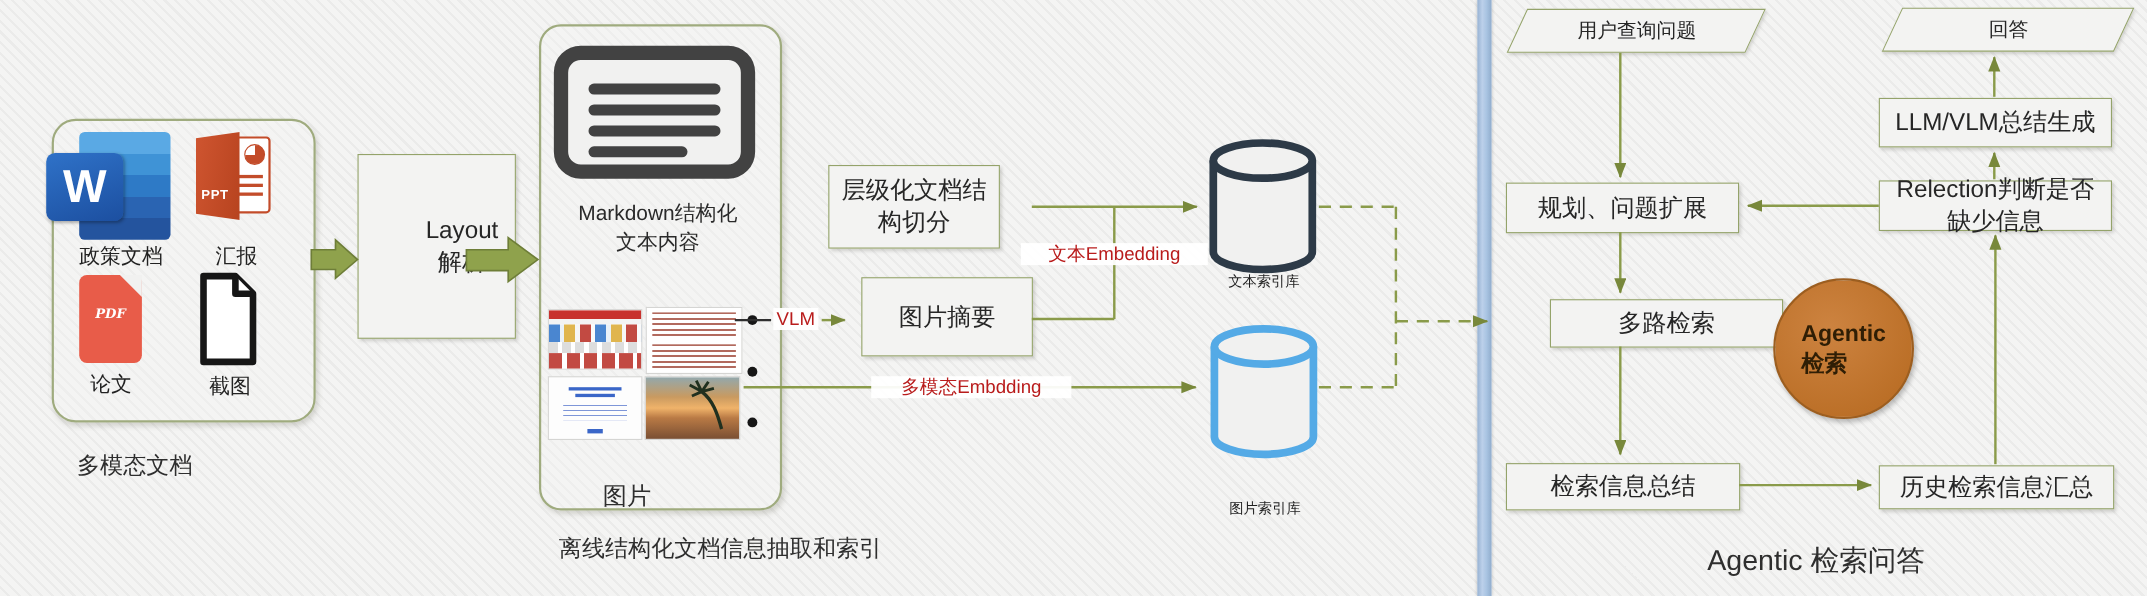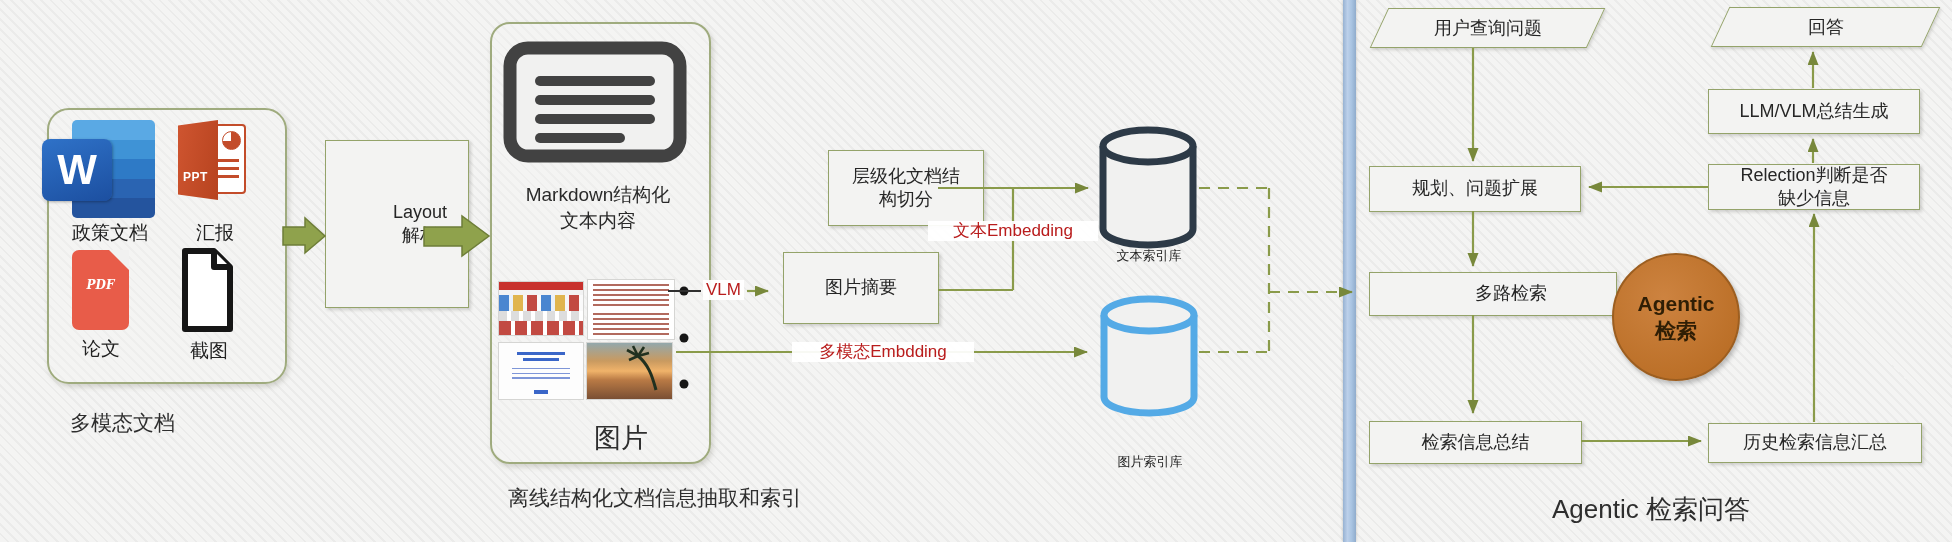--- a/index.html
+++ b/index.html
@@ -3,38 +3,38 @@
 <meta charset="utf-8">
 <style>
   html,body{margin:0;padding:0;background:#e8e8e7;}
   .stage{position:relative;width:1952px;height:542px;overflow:hidden;
     background:repeating-linear-gradient(45deg,#f4f4f3 0 5px,#ebebea 5px 7px);
     font-family:"Liberation Sans","DejaVu Sans",sans-serif;color:#262626;}
   .abs{position:absolute;}
   .panel{position:absolute;border:2px solid #9fab7e;border-radius:22px;
     box-shadow:2px 3px 5px rgba(110,110,95,.25);background:rgba(244,244,243,.35);z-index:2;}
   .box{position:absolute;display:flex;align-items:center;justify-content:center;text-align:center;
-    background:#f3f3f2;border:1.6px solid #94a36a;color:#262626;font-size:18px;line-height:1.3;
+    background:#f3f3f2;border:1.6px solid #94a36a;color:#262626;font-size:22px;line-height:1.3;
     box-shadow:2px 2px 3px rgba(100,100,90,.25);white-space:pre-line;z-index:3;}
   .para{position:absolute;background:#f3f3f2;border:1.6px solid #94a36a;transform:skewX(-25deg);
     box-shadow:2px 2px 3px rgba(100,100,90,.25);display:flex;align-items:center;justify-content:center;z-index:3;}
   .para-t{transform:skewX(25deg);font-size:18px;color:#262626;}
   .lbl{position:absolute;background:rgba(255,255,255,.94);color:#b91c1c;font-size:17px;
     line-height:20px;padding:0 3px;text-align:center;z-index:6;}
   .cap{position:absolute;color:#2e2e2e;font-size:21px;z-index:3;}
   .dblbl{position:absolute;color:#1f1f1f;font-size:13px;text-align:center;z-index:3;}
   .doclbl{position:absolute;color:#222;font-size:19px;text-align:center;z-index:3;}
   .overlay{position:absolute;left:0;top:0;z-index:5;pointer-events:none;}
   .ln{stroke:#8a9b4a;stroke-width:2.2;fill:none;}
   .dash{stroke:#8a9b4a;stroke-width:2.2;fill:none;stroke-dasharray:11 8;}
   .dk{stroke:#2f2f2f;stroke-width:2;fill:none;}
   .blk{fill:#8fa24c;stroke:#6e7e38;stroke-width:1.5;}
   .thumb{position:absolute;border:1px solid #d5d5d3;box-sizing:border-box;z-index:3;overflow:hidden;background:#fff;}
   .circle{position:absolute;border-radius:50%;display:flex;align-items:center;justify-content:center;
-    text-align:center;white-space:pre-line;z-index:3;}
+    white-space:pre-line;z-index:3;}
 </style>
 </head>
 <body>
 
 <div class="stage">
 
   <div class="panel" style="left:47px;top:108px;width:236px;height:272px;"></div>
 
   <div class="abs" style="left:72px;top:120px;width:83px;height:98px;border-radius:5px;z-index:3;
        background:linear-gradient(180deg,#5aa9e4 0%,#5aa9e4 20%,#3f93d6 20%,#3f93d6 40%,#2e7ac6 40%,#2e7ac6 60%,#2a64b2 60%,#2a64b2 80%,#24549e 80%,#24549e 100%);"></div>
@@ -106,23 +106,23 @@
     <div style="width:16%;height:4px;background:#3a66c8;margin:8px auto 0;"></div>
   </div>
 
   <div class="thumb" style="left:586px;top:342px;width:87px;height:58px;background:linear-gradient(180deg,#93a8ac 0%,#c99a60 32%,#f0b36a 50%,#b97a45 66%,#7a4f33 100%);">
     <svg width="44" height="46" viewBox="0 0 44 46" style="position:absolute;right:4px;top:2px;">
       <path d="M32 45 C28 30 24 19 14 11" stroke="#20301f" stroke-width="3" fill="none"></path>
       <path d="M14 11 L3 5 M14 11 L9 1 M14 11 L20 2 M14 11 L25 8 M14 11 L5 15" stroke="#20301f" stroke-width="2.6" fill="none"></path>
     </svg>
   </div>
 
-  <div class="cap" style="left:548px;top:420px;width:100px;text-align:right;font-size:27px;">图片</div>
-
-  <div class="box" style="left:828px;top:150px;width:154px;height:74px;font-family:Liberation Serif, serif;">层级化文档结
+  <div class="cap" style="left:548px;top:436px;width:100px;text-align:left;font-size:22px;">图片</div>
+
+  <div class="box" style="left:753px;top:150px;width:154px;height:74px;font-family:Liberation Serif, serif;">层级化文档结
 构切分</div>
   <div class="box" style="left:783px;top:252px;width:154px;height:70px;">图片摘要</div>
 
   <div class="lbl" style="left:703px;top:280px;">VLM</div>
   <div class="lbl" style="left:928px;top:221px;width:164px;">文本Embedding</div>
   <div class="lbl" style="left:792px;top:342px;width:176px;">多模态Embdding</div>
 
   <div class="dblbl" style="left:1098px;top:247px;width:102px;">文本索引库</div>
   <div class="dblbl" style="left:1099px;top:414px;width:102px;margin-top:39px;">图片索引库</div>
 
@@ -132,21 +132,21 @@
        background:linear-gradient(90deg,#97b2d2,#bcd0ea 35%,#a9c4e2 65%,#90accc);box-shadow:0 0 3px rgba(0,0,0,.2);"></div>
 
   <div class="para" style="left:1379px;top:8px;width:215px;height:38px;">
     <div class="para-t">用户查询问题</div>
   </div>
   <div class="para" style="left:1720px;top:7px;width:209px;height:38px;">
     <div class="para-t">回答</div>
   </div>
 
   <div class="box" style="left:1369px;top:166px;width:210px;height:44px;">规划、问题扩展</div>
-  <div class="box" style="left:1369px;top:272px;width:210px;height:42px;padding-left:36px;">多路检索</div>
+  <div class="box" style="left:1409px;top:272px;width:210px;height:42px;">多路检索</div>
   <div class="box" style="left:1369px;top:421px;width:211px;height:41px;">检索信息总结</div>
   <div class="box" style="left:1708px;top:423px;width:212px;height:38px;">历史检索信息汇总</div>
   <div class="box" style="left:1708px;top:164px;width:210px;height:44px;">Relection判断是否
 缺少信息</div>
   <div class="box" style="left:1708px;top:89px;width:210px;height:43px;">LLM/VLM总结生成</div>
 
   <div class="circle" style="left:1612px;top:253px;width:124px;height:124px;
        background:radial-gradient(circle at 40% 35%,#cd8340,#bb6f27 75%);border:2px solid #9c5e20;
        font-weight:bold;font-size:21px;color:#2f1e05;line-height:1.3;box-shadow:2px 3px 5px rgba(0,0,0,.25);">Agentic
 检索</div>

